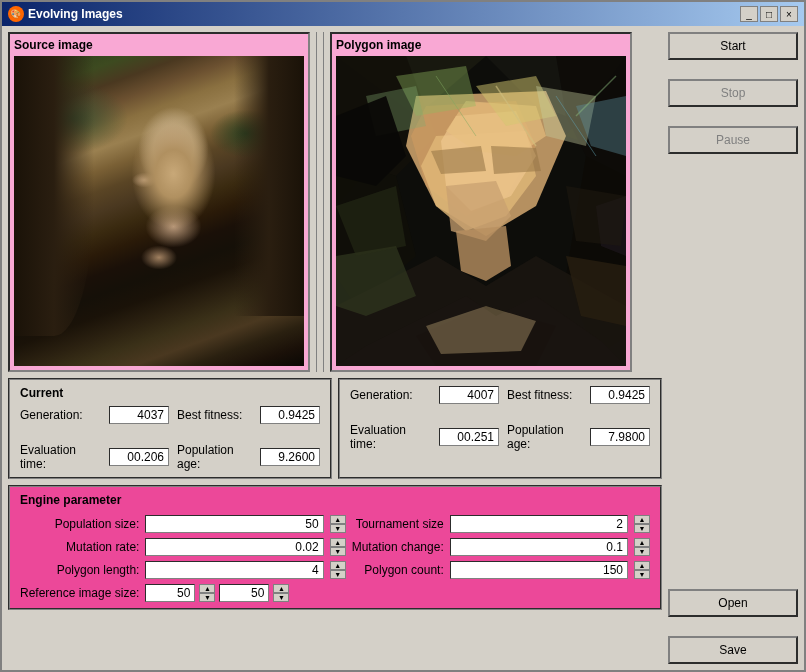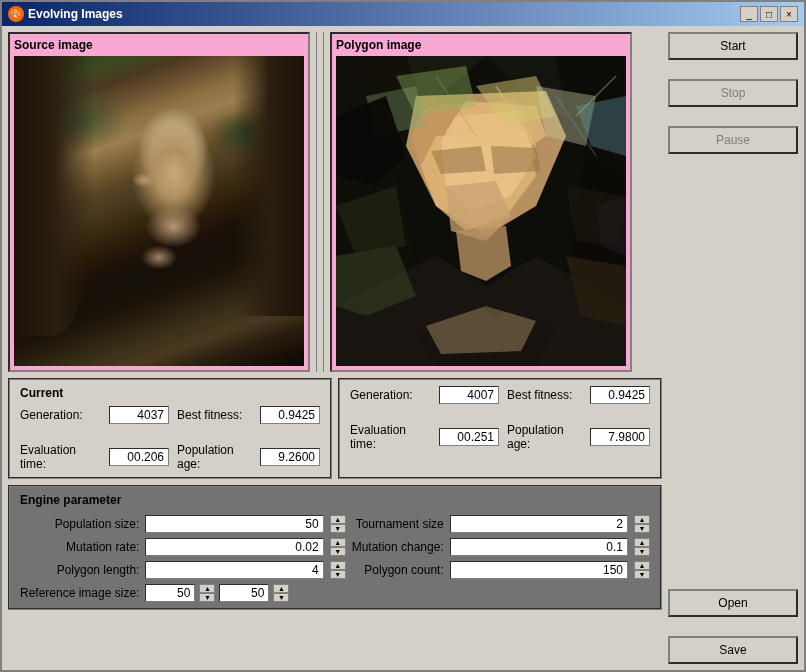--- a/index.html
+++ b/index.html
@@ -180,21 +180,21 @@
     .stats-value {
       background: white;
       border: 1px inset #808080;
       padding: 1px 4px;
       font-size: 12px;
       min-width: 60px;
       text-align: right;
     }
     .engine-section {
       border: 2px groove #808080;
-      background: #737373;
+      background: #ec4899;
       padding: 6px 10px;
     }
     .engine-title {
       font-weight: bold;
       margin-bottom: 8px;
       font-size: 12px;
     }
     .engine-grid {
       display: grid;
       grid-template-columns: auto 1fr auto auto 1fr auto;

